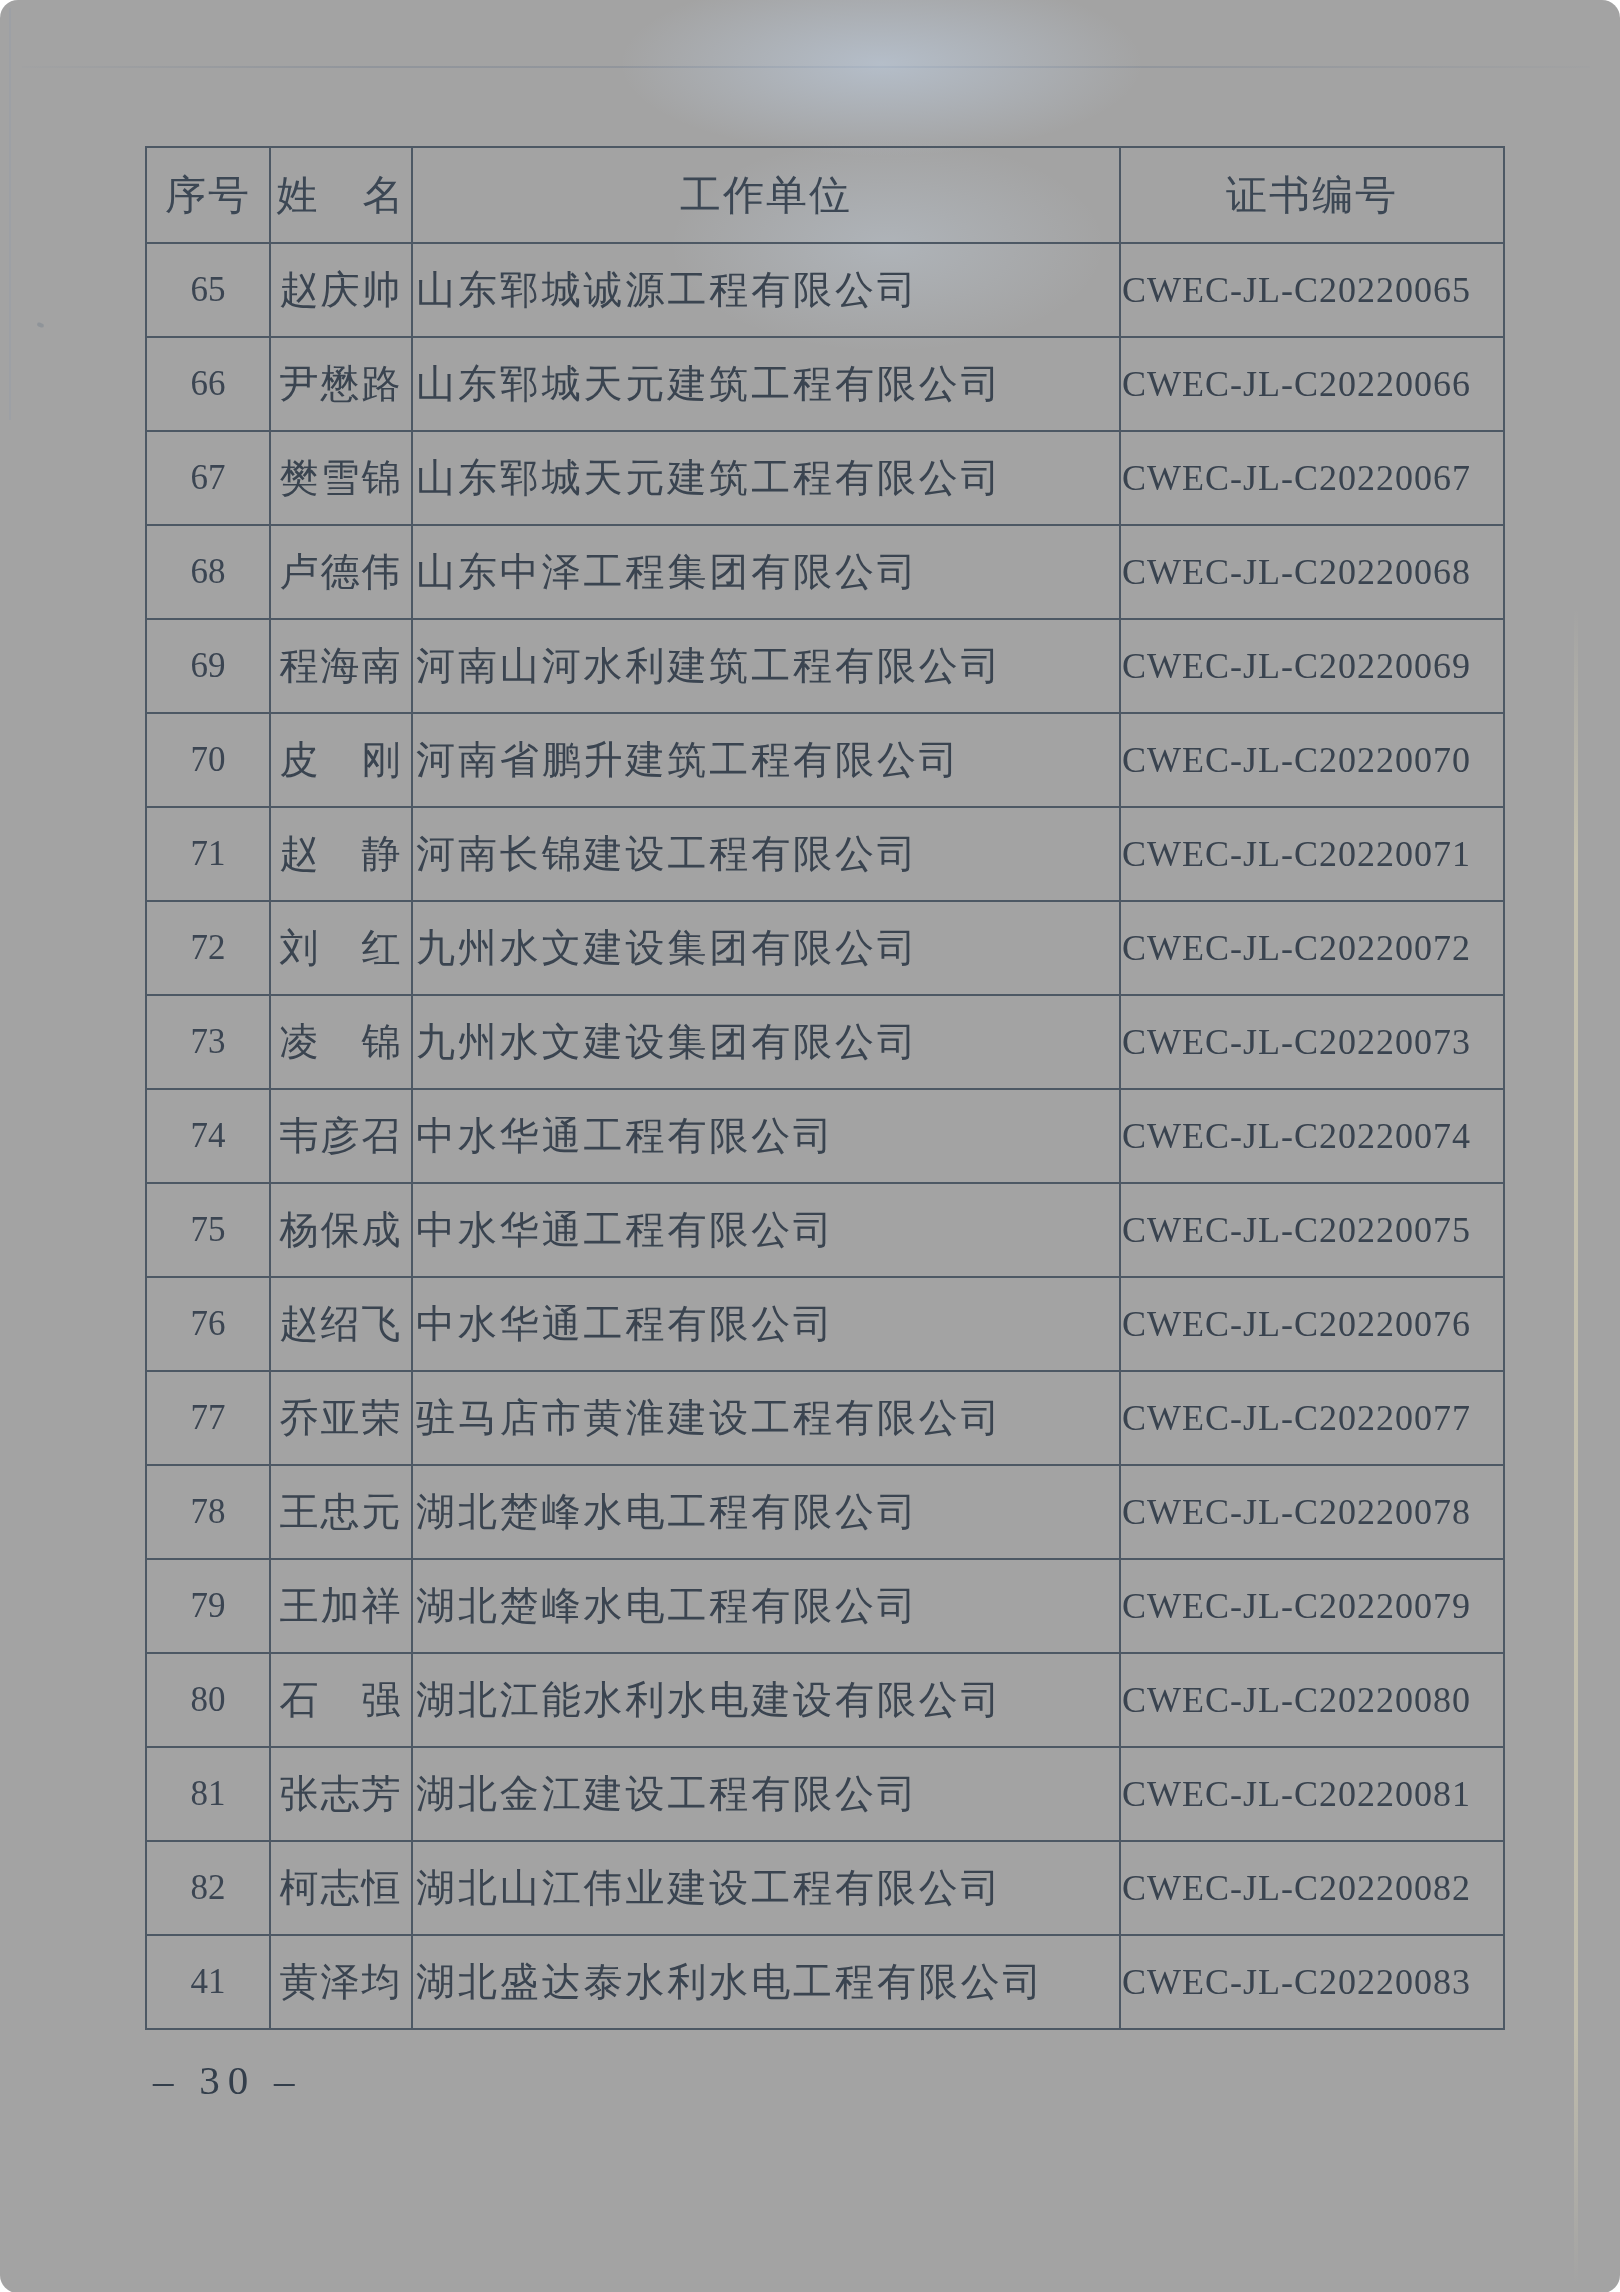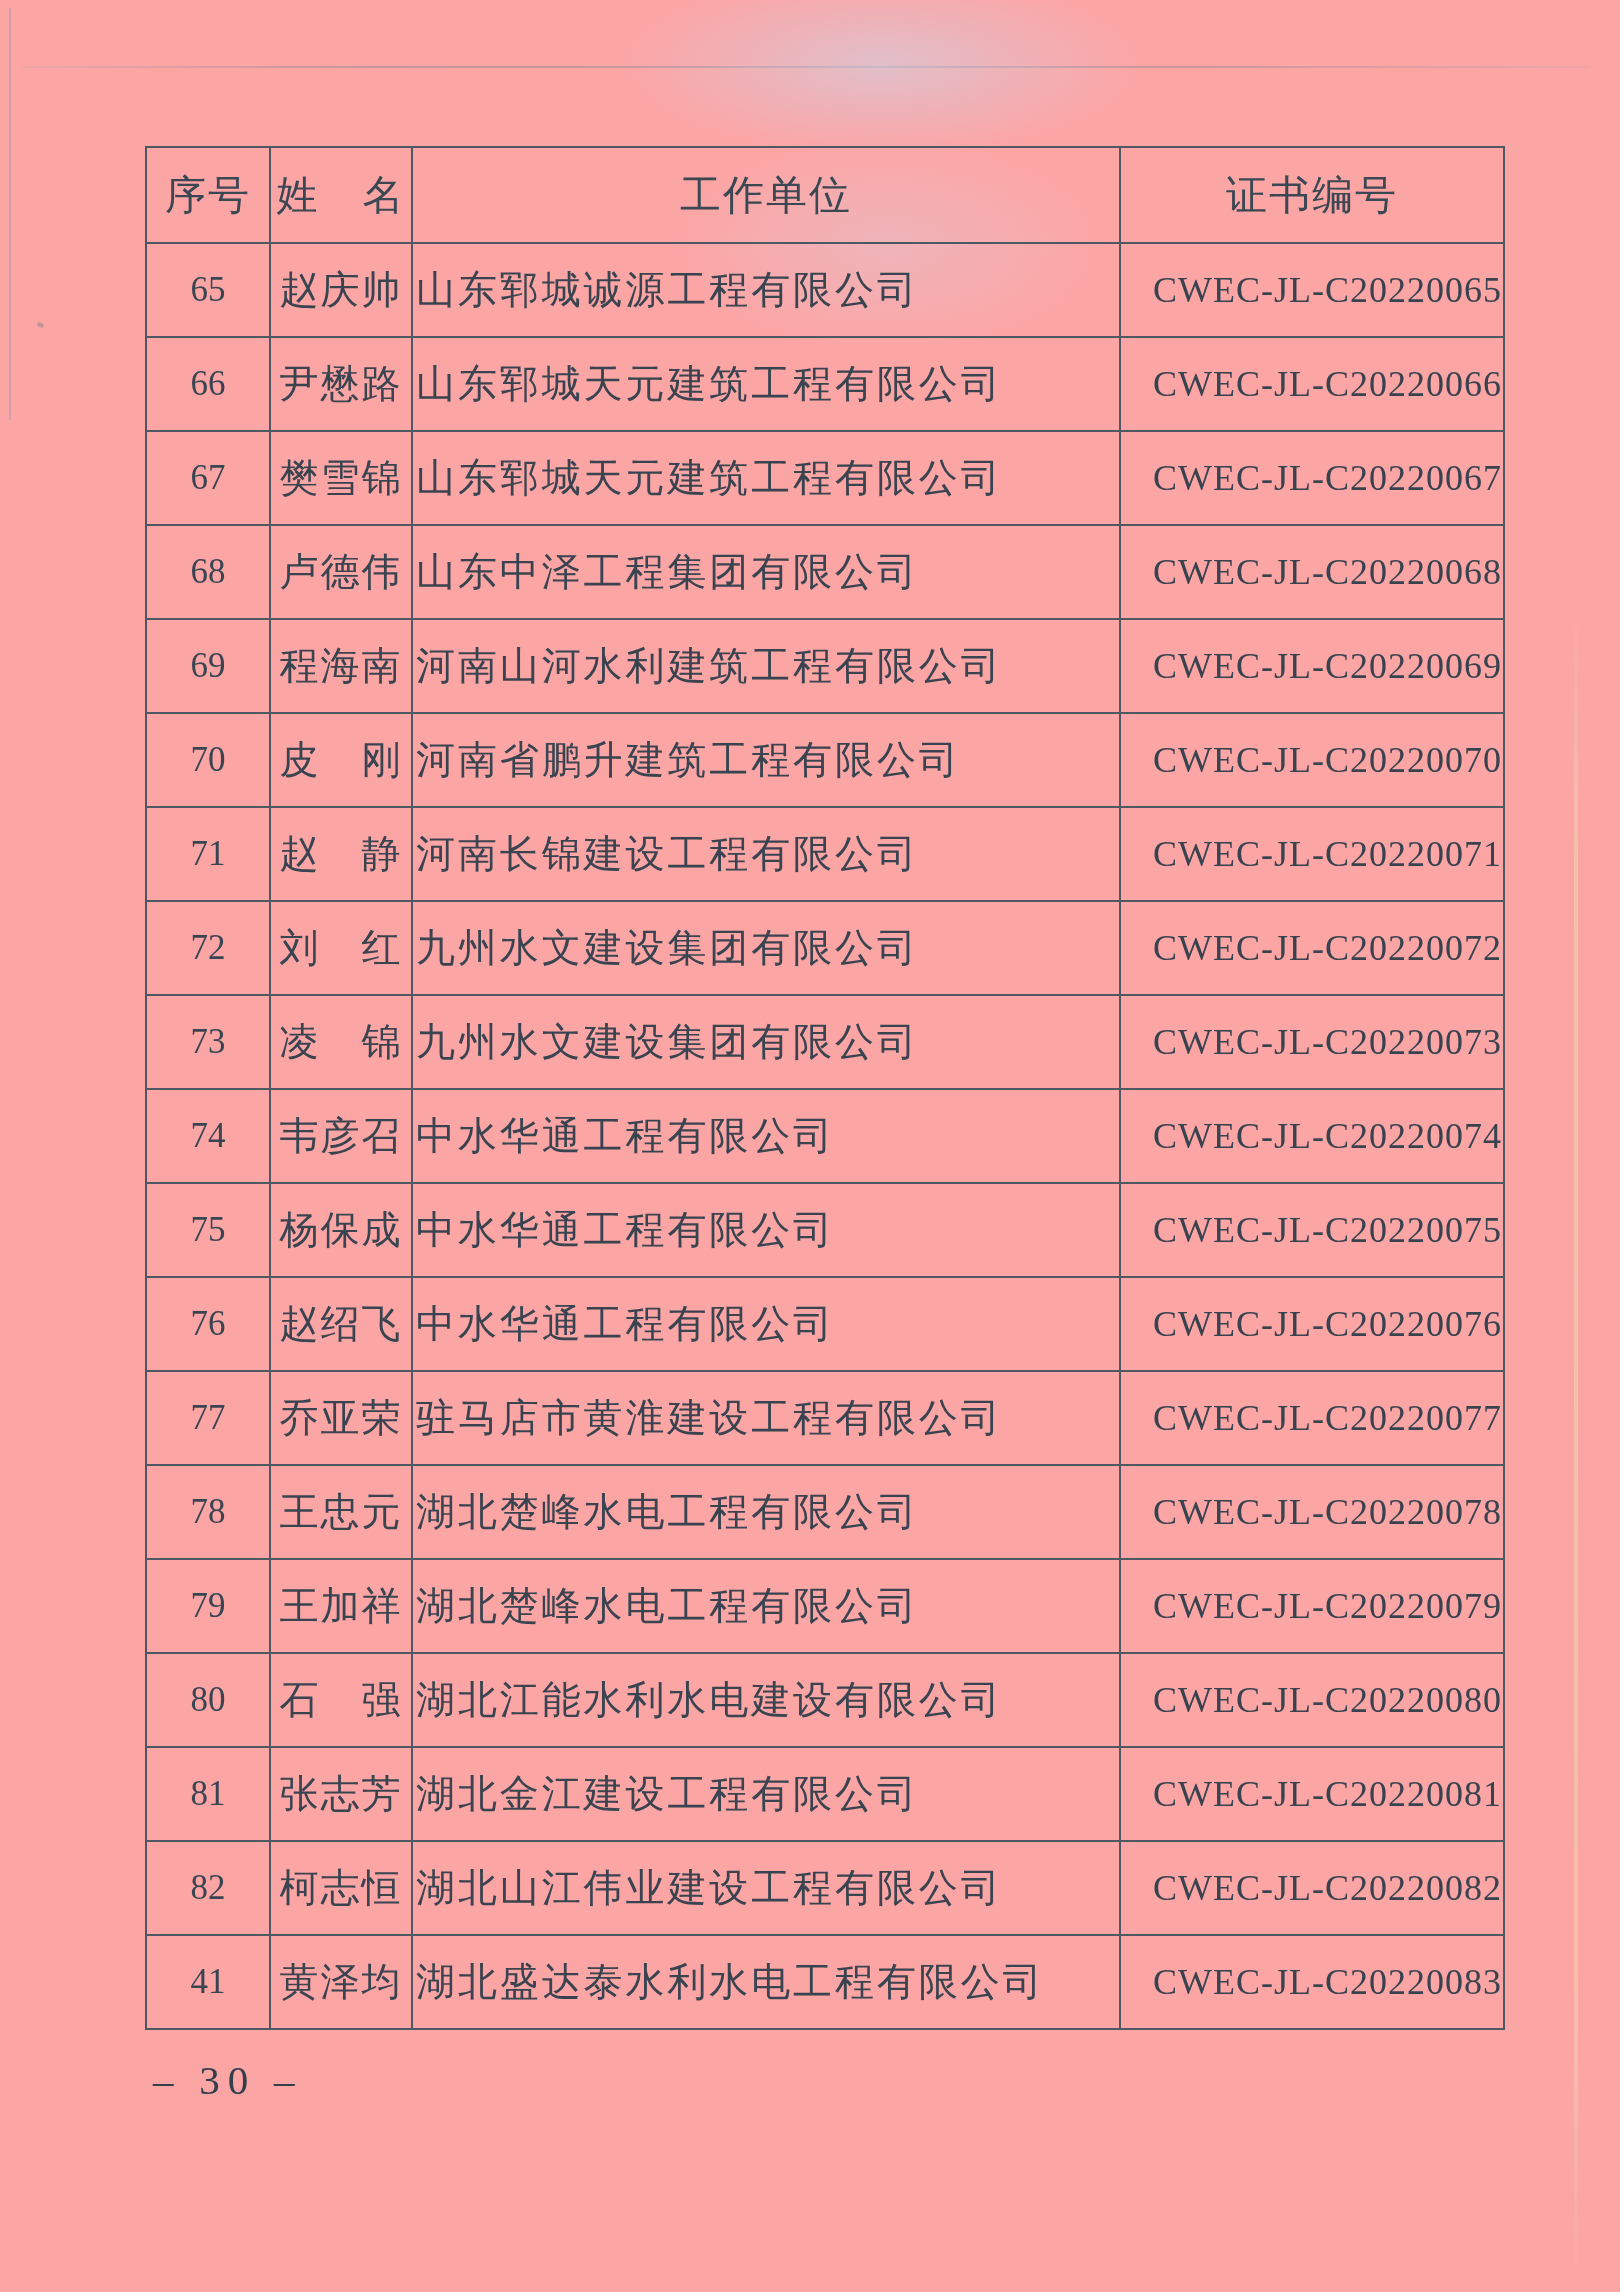--- a/index.html
+++ b/index.html
@@ -1,24 +1,25 @@
 <!DOCTYPE html>
 <html><head>
 <meta charset="utf-8">
 <style>
   html, body { margin: 0; padding: 0; background: #ffffff; }
 
   .page {
     position: relative;
     width: 1620px;
     height: 2293px;
-    background: #fca5a5;
+    background: #a3a3a3;
     overflow: hidden;
     font-family: "Liberation Serif", "DejaVu Serif", serif;
     color: #3a4450;
+    border-radius: 18px;
   }
 
   
   .artifact-top-line {
     position: absolute;
     left: 21.6px; top: 66px;
     width: 1568px; height: 2px;
     background: linear-gradient(90deg,
       rgba(145,152,162,0.10),
       rgba(120,130,145,0.42) 22%,
@@ -100,21 +101,21 @@
     font-family: Liberation Mono, monospace;
   }
   td.cell-unit {
     text-align: left;
     padding-left: 3px;
     font-size: 39px;
     letter-spacing: 2.9px;
     color: #3a4450;
   }
   td.cell-cert {
-    text-align: right;
+    text-align: left;
     font-size: 36px;
     letter-spacing: 1px;
     color: #39434f;
     margin-top: 36px;
   }
 
   
   .footer-page-number {
     position: absolute;
     left: 153px; top: 2056px;

